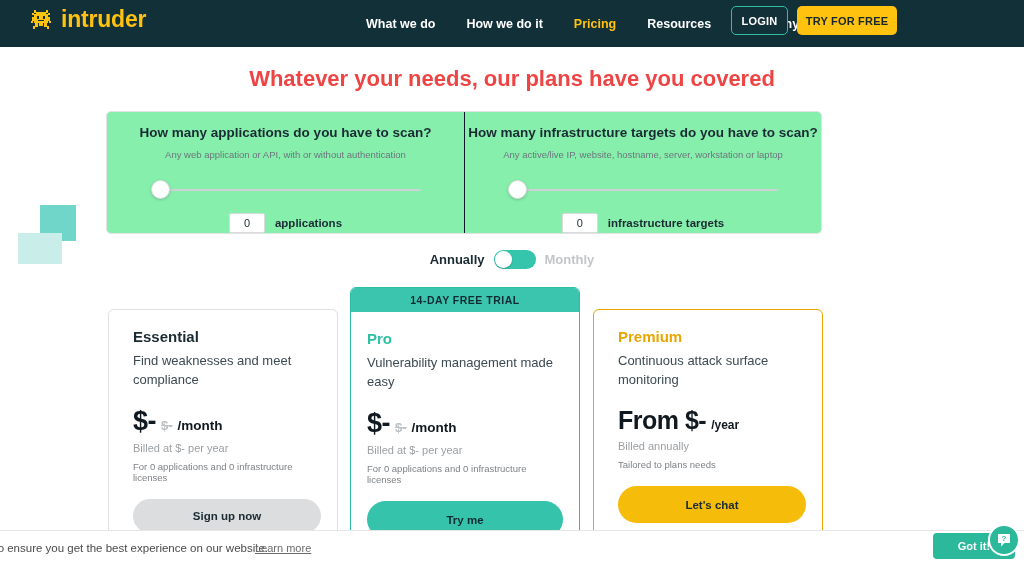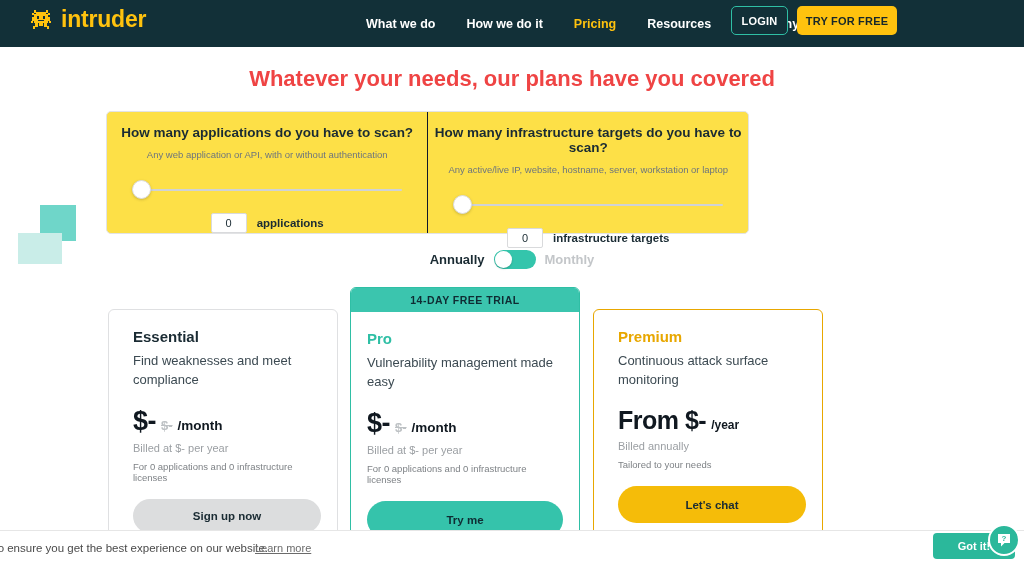--- a/index.html
+++ b/index.html
@@ -67,23 +67,23 @@
   
   .page-title {
     position: absolute; left: 0; top: 66px; width: 1024px;
     text-align: center;
     color: #ef4444; font-size: 22px; font-weight: 700;
   }
 
   
   .panels {
     position: absolute; left: 106px; top: 111px;
-    width: 643px; height: 123px;
+    width: 716px; height: 123px;
     border: 1px solid #e2e3e5; border-radius: 5px;
-    display: flex; background: #fde047;
+    display: flex; background: #86efac;
   }
   .panel { width: 358px; position: relative; padding-top: 13px; }
   .panel + .panel { border-left: 1px solid #0f172a; }
   .panel-q {
     text-align: center; color: #1a2b33;
     font-size: 13.5px; font-weight: 700;
   }
   .panel-sub {
     text-align: center; color: #6d757d;
     font-size: 9.5px; margin-top: 9px;
@@ -332,21 +332,21 @@
     </div>
 
     <div class="card premium">
       <div class="card-name premium-name">Premium</div>
       <div class="card-desc">Continuous attack surface monitoring</div>
       <div class="price-row">
         <span class="price-main from">From $-</span>
         <span class="price-per small">/year</span>
       </div>
       <div class="billed-note">Billed annually</div>
-      <div class="licenses-note">Tailored to your needs</div>
+      <div class="licenses-note">Tailored to plans needs</div>
       <button class="cta gold">Let's chat</button>
     </div>
 
   </div>
 
   <div class="cookie">
     <span class="cookie-text">ookies to ensure you get the best experience on our website.</span>
     <a class="cookie-link" href="#">Learn more</a>
   </div>
   <button class="cookie-btn">Got it!</button>

